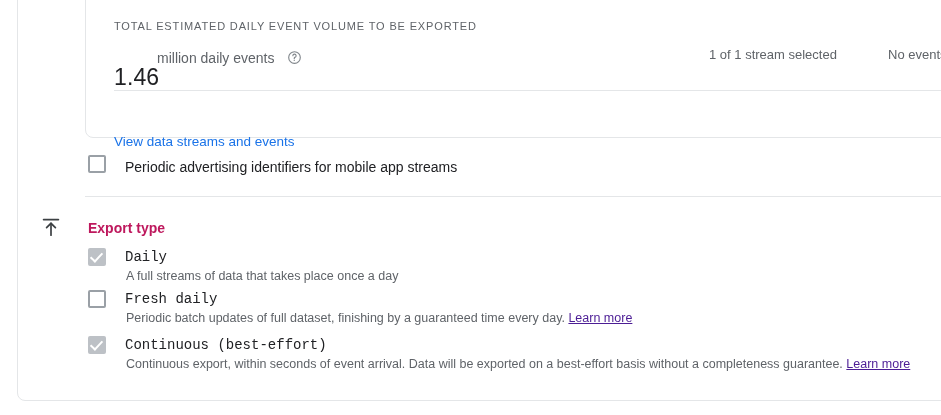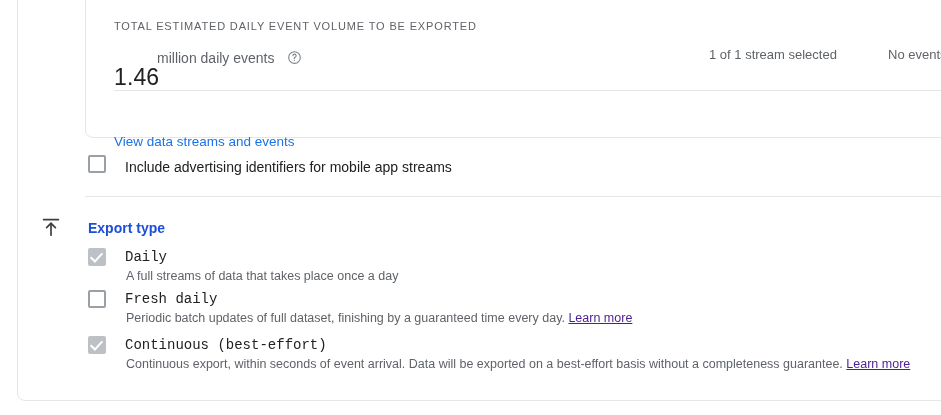--- a/index.html
+++ b/index.html
@@ -193,21 +193,21 @@
     color: #3c4043;
   }
   #export-icon svg { display: block; }
 
   #export-heading {
     position: absolute;
     left: 88px;
     top: 218px;
     font-size: 14px;
     font-weight: bold;
-    color: #1d4ed8;
+    color: #be185d;
     line-height: 20px;
     white-space: nowrap;
   }
 
   .opt-row { position: absolute; left: 88px; }
   .opt-title {
     position: absolute;
     left: 37px;
     top: 0;
     font-size: 14px;
@@ -264,21 +264,21 @@
     <div class="stats-right" id="events-excluded">No events excluded</div>
 
     <div class="card-divider"></div>
 
     <a class="card-link">View data streams and events</a>
   </div>
 </div>
 
 <div id="adid-row">
   <span class="cb unchecked"></span>
-  <span id="adid-label">Include advertising identifiers for mobile app streams</span>
+  <span id="adid-label">Periodic advertising identifiers for mobile app streams</span>
 </div>
 
 <div id="adid-divider"></div>
 
 <div id="export-icon">
   <svg viewBox="0 0 24 24" width="24" height="24" fill="none" stroke="currentColor" stroke-width="1.7" stroke-linecap="round">
     <path d="M4.6 4.6h14.8"></path>
     <path d="M12 20.2V8.6"></path>
     <path d="M7.6 12.7L12 8.3l4.4 4.4"></path>
   </svg>

